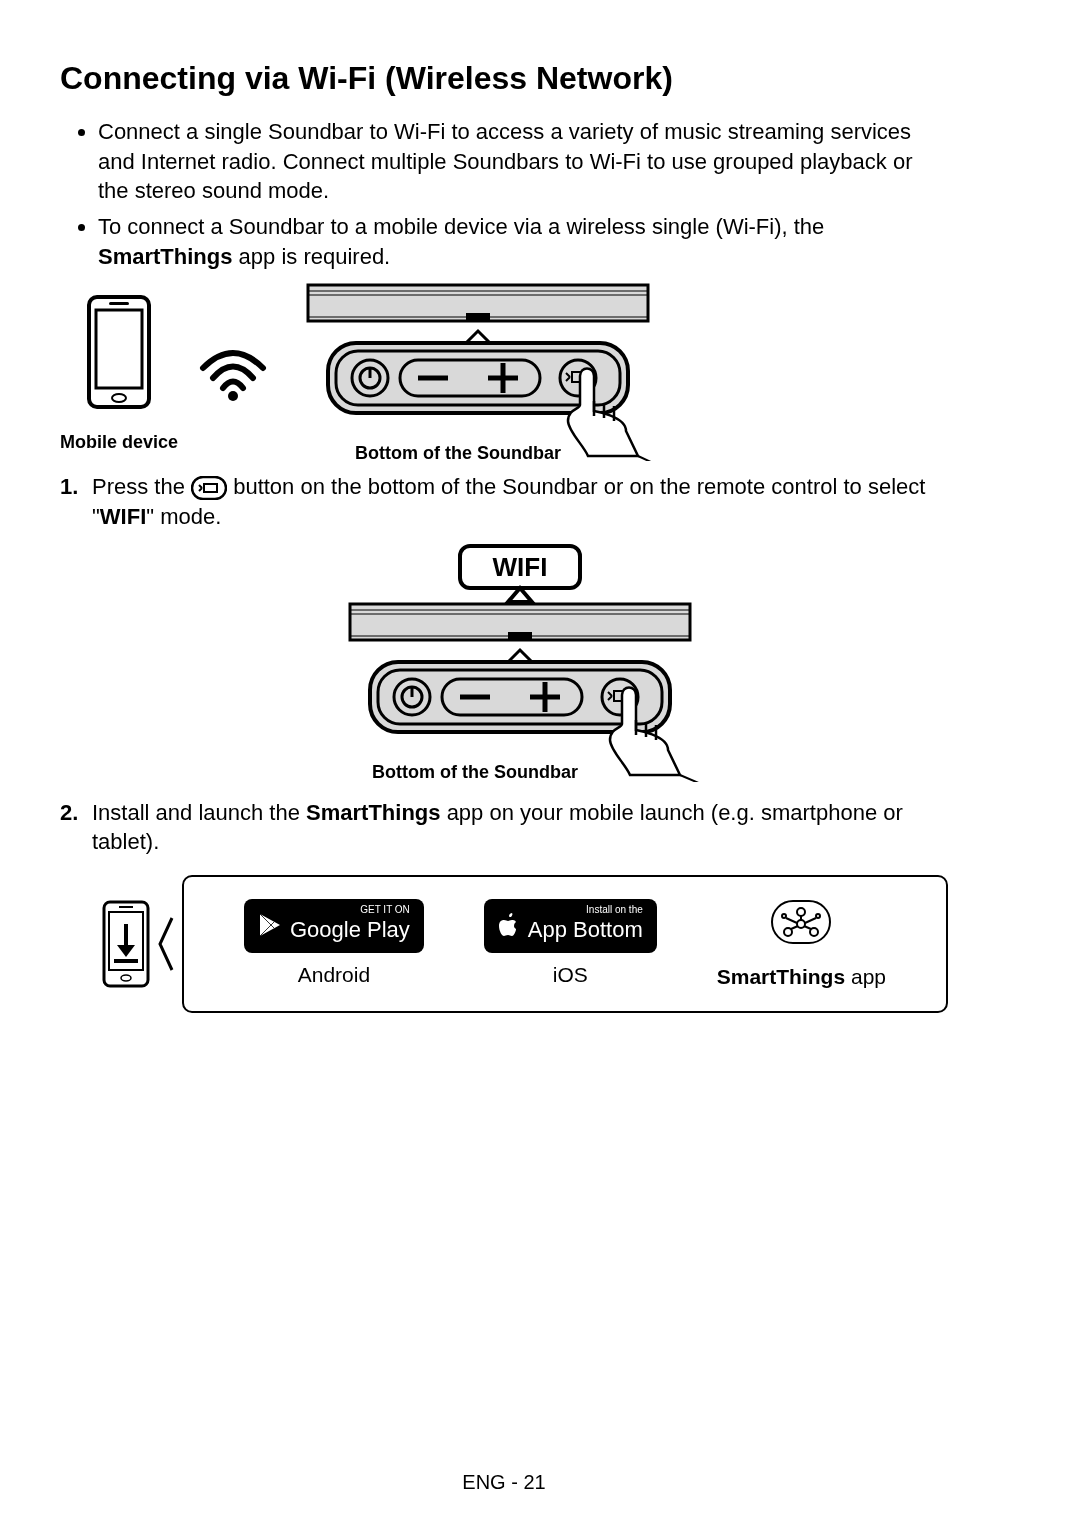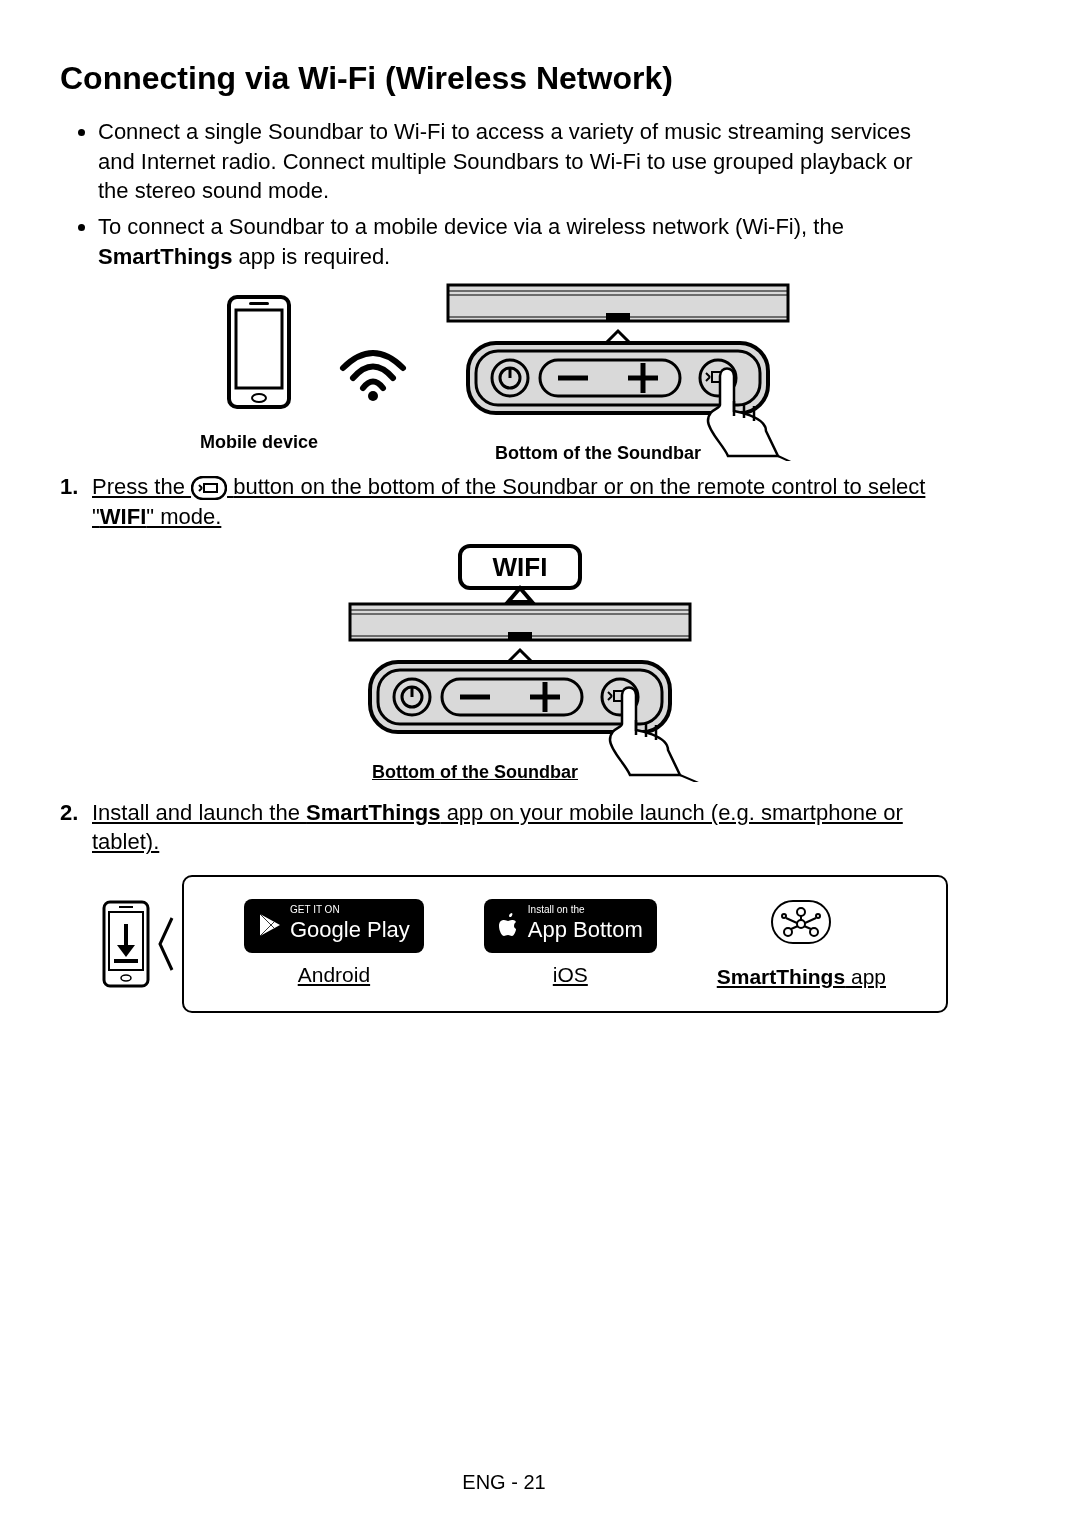--- a/index.html
+++ b/index.html
@@ -26,21 +26,20 @@
     padding-left: 38px;
     font-size: 22px;
     line-height: 1.35;
   }
   ul.bullets li {
     margin-bottom: 6px;
   }
   .bold { font-weight: bold; }
   .diagram-row {
     display: flex;
-    justify-content: center;
     align-items: center;
     gap: 20px;
     margin-top: 10px;
   }
   .fig-col { text-align: center; }
   .fig-label {
     font-size: 18px;
     font-weight: bold;
     margin-top: 6px;
     display: block;
@@ -51,21 +50,20 @@
     font-weight: bold;
     margin-top: 24px;
   }
   ol.steps {
     list-style: none;
     counter-reset: step;
     padding-left: 32px;
     margin-top: 8px;
     font-size: 22px;
     line-height: 1.35;
-    text-decoration: underline;
   }
   ol.steps > li {
     counter-increment: step;
     position: relative;
     margin-bottom: 14px;
   }
   ol.steps > li::before {
     content: counter(step) ".";
     font-weight: bold;
     position: absolute;
@@ -90,21 +88,21 @@
   .store-badge {
     background: #000;
     color: #fff;
     border-radius: 8px;
     padding: 6px 14px 8px 14px;
     display: inline-flex;
     align-items: center;
     gap: 8px;
   }
   .store-badge .big { font-size: 22px; font-weight: 500; line-height: 1; text-align: right; }
-  .store-badge .small { font-size: 10px; line-height: 1; display:block; text-align:left; }
+  .store-badge .small { font-size: 10px; line-height: 1; display:block; text-align:right;margin-left:27px; }
   .app-label { margin-top: 8px; font-size: 21px; }
   .footer {
     position: absolute;
     bottom: 38px;
     left: 0;
     right: 0;
     text-align: center;
     font-size: 20px;
     margin-top: 38px;
   }
@@ -121,21 +119,21 @@
 </head>
 <body>
 
 <div class="page">
 
   <h1 class="title">Connecting via Wi-Fi (Wireless Network)</h1>
 
   <ul class="bullets">
     <li>Connect a single Soundbar to Wi-Fi to access a variety of music streaming services and Internet radio. Connect multiple Soundbars to Wi-Fi to use grouped playback or the stereo sound mode.</li>
     <li>
-      <span>To connect a Soundbar to a mobile device via a wireless network (Wi-Fi), the </span><span class="bold">SmartThings</span><span> app is required.</span>
+      <span>To connect a Soundbar to a mobile device via a wireless single (Wi-Fi), the </span><span class="bold">SmartThings</span><span> app is required.</span>
     </li>
   </ul>
 
   <div class="diagram-row">
     <div class="fig-col">
       <svg width="100" height="130" viewBox="0 0 100 130">
         <rect x="20" y="5" width="60" height="110" rx="8" fill="#fff" stroke="#000" stroke-width="4"></rect>
         <rect x="27" y="18" width="46" height="78" fill="#fff" stroke="#000" stroke-width="3"></rect>
         <rect x="40" y="10" width="20" height="3" rx="1.5" fill="#000"></rect>
         <ellipse cx="50" cy="106" rx="7" ry="4" fill="none" stroke="#000" stroke-width="2"></ellipse>

